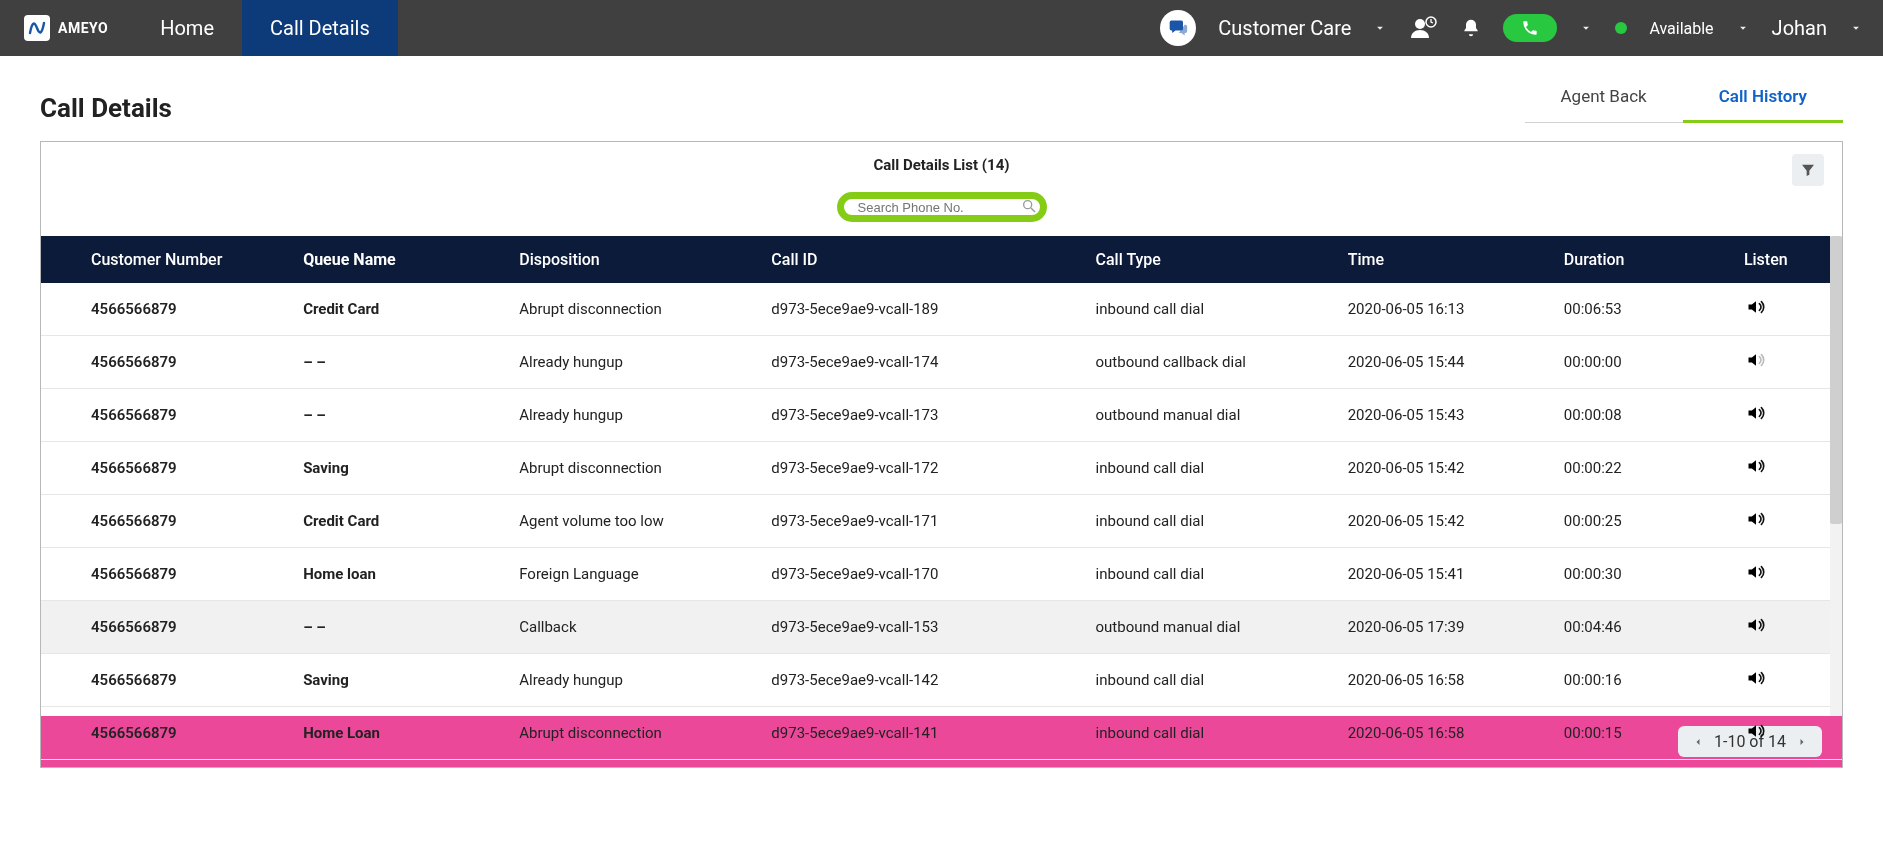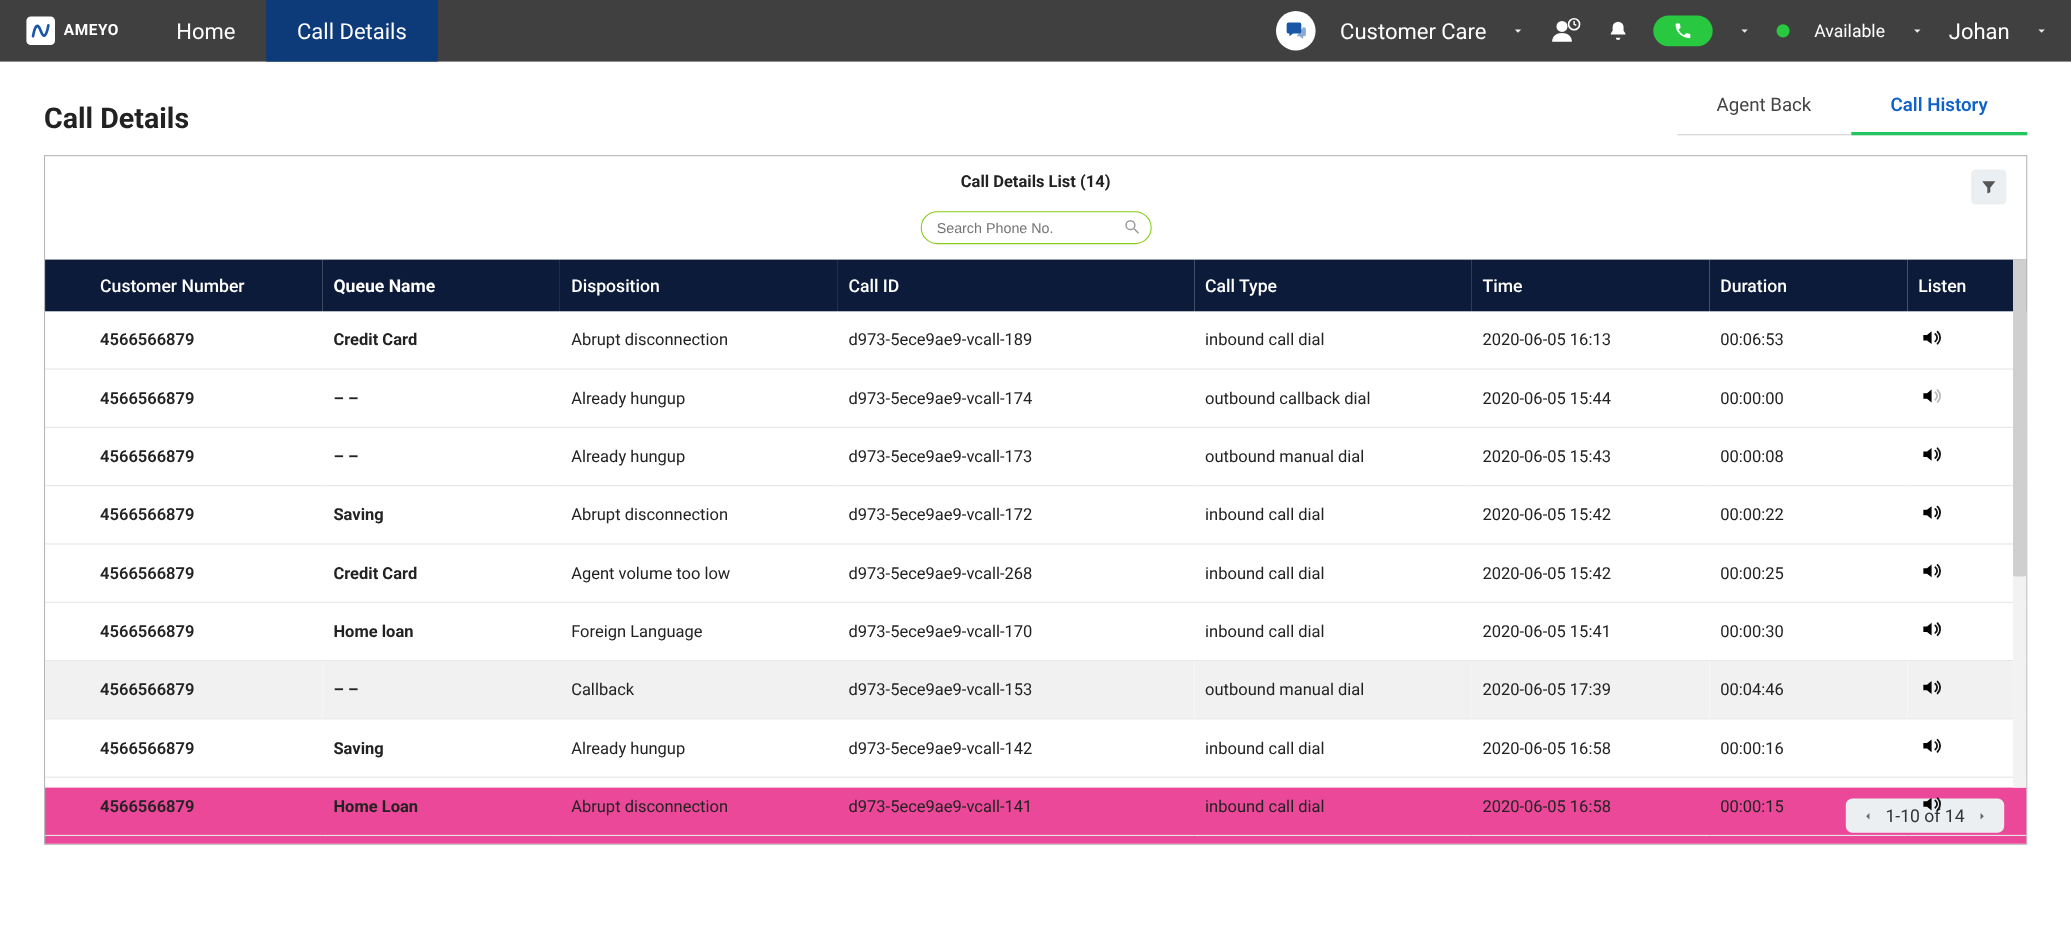--- a/index.html
+++ b/index.html
@@ -101,21 +101,21 @@
   .subtab {
     padding: 10px 36px 14px 36px;
     font-size: 17px;
     color: #444;
     border-bottom: 1px solid #d0d0d0;
     cursor:pointer;
   }
   .subtab.active {
     color: #1062c9;
     font-weight: 600;
-    border-bottom: 3px solid #22c55e;
+    border-bottom: 3px solid #84cc16;
   }
 
   
   .panel {
     border: 1px solid #b7b7b7;
     background: #fff;
   }
   .panel-toolbar {
     display:flex;
     align-items:center;
@@ -126,21 +126,21 @@
   }
   .list-title {
     font-size: 15px;
     font-weight: 700;
     color: #222;
   }
   .search-wrap {
     position: relative;
   }
   .search-input {
-    border: 1px solid #84cc16;
+    border: 7px solid #84cc16;
     border-radius: 18px;
     height: 30px;
     padding: 0 34px 0 14px;
     font-size: 13px;
     color: #555;
     outline:none;
     width: 210px;
   }
   .search-icon-right {
     position:absolute;
@@ -417,21 +417,21 @@
                     <path d="M3 9v6h4l5 4V5L7 9H3z"></path>
                     <path d="M16 8a5 5 0 0 1 0 8" fill="none" stroke="currentColor" stroke-width="2" stroke-linecap="round"></path>
                     <path d="M18.5 5.5a9 9 0 0 1 0 13" fill="none" stroke="currentColor" stroke-width="2" stroke-linecap="round"></path>
                   </svg>
                 </span></td>
             </tr>
             <tr>
               <td class="col-customer">4566566879</td>
               <td class="col-queue">Credit Card</td>
               <td class="col-disposition">Agent volume too low</td>
-              <td class="col-callid">d973-5ece9ae9-vcall-268</td>
+              <td class="col-callid">d973-5ece9ae9-vcall-171</td>
               <td class="col-calltype">inbound call dial</td>
               <td class="col-time">2020-06-05  15:42</td>
               <td class="col-duration">00:00:25</td>
               <td class="col-listen"><span class="listen-icon">
                   <svg width="24" height="20" viewBox="0 0 24 24">
                     <path d="M3 9v6h4l5 4V5L7 9H3z"></path>
                     <path d="M16 8a5 5 0 0 1 0 8" fill="none" stroke="currentColor" stroke-width="2" stroke-linecap="round"></path>
                     <path d="M18.5 5.5a9 9 0 0 1 0 13" fill="none" stroke="currentColor" stroke-width="2" stroke-linecap="round"></path>
                   </svg>
                 </span></td>

